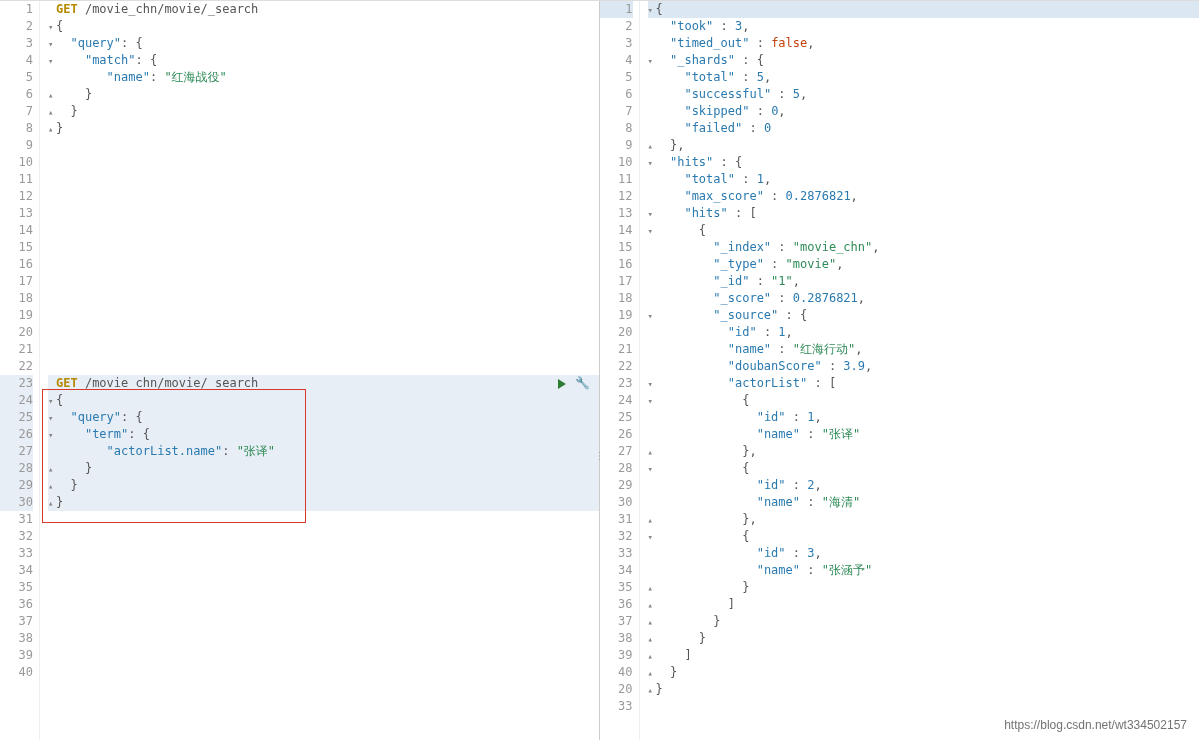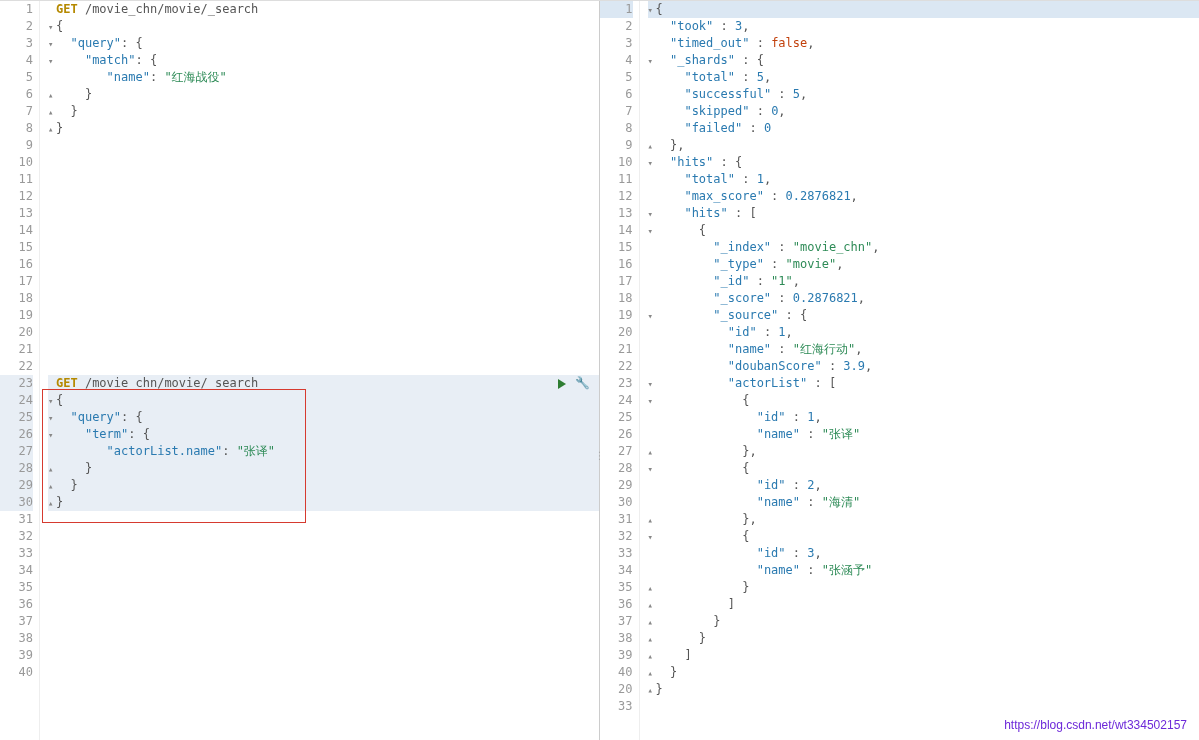--- a/index.html
+++ b/index.html
@@ -107,21 +107,21 @@
   }
   .wrench-icon {
     color: #666;
     font-size: 12px;
     cursor: pointer;
   }
   .watermark {
     position: absolute;
     right: 12px;
     bottom: 8px;
-    color: #6d28d9;
+    color: #737373;
     font-size: 12px;
     font-family: Arial, sans-serif;
     pointer-events: none;
   }
 </style>
 </head>
 <body>
 
 <div class="container">
   <div class="pane left-pane">

